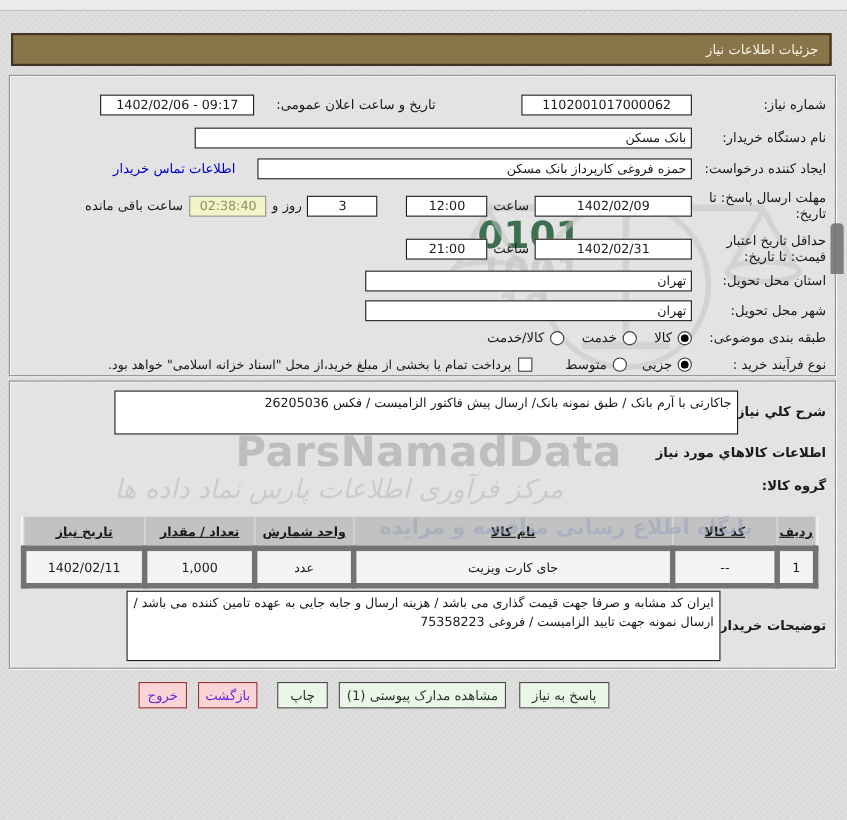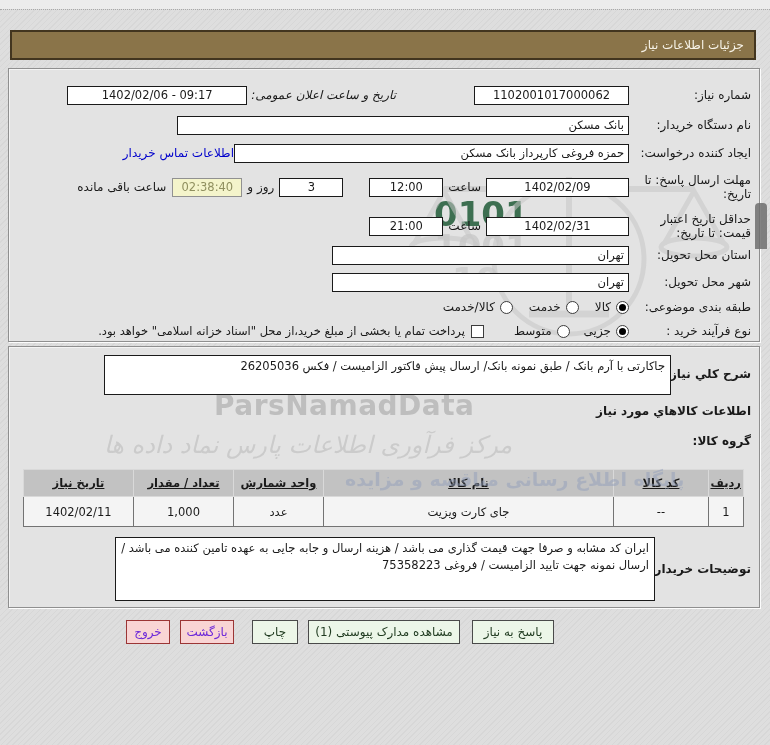--- a/index.html
+++ b/index.html
@@ -25,32 +25,32 @@
   .r{position:absolute;right:8px;display:flex;align-items:center;height:20px;z-index:3;}
   .lab{color:#1a1a1a;white-space:nowrap;}
   .lab-w{width:122px;flex:none;white-space:normal;line-height:1.2;}
   .b{font-weight:bold;}
   .ib{
     background:#fff;border:1px solid #1a1a1a;height:19px;box-sizing:border-box;
     display:flex;align-items:center;padding:0 4px;font-size:11.5px;flex:none;overflow:hidden;white-space:nowrap;
   }
   .ctr{justify-content:center;}
   .countdown{background:#f4f4cb;border:1px solid #919191;color:#8f8f5f;}
-  .link{color:#0000cc;margin-right:0;cursor:pointer;white-space:nowrap;}
+  .link{color:#0000cc;margin-right:20px;cursor:pointer;white-space:nowrap;}
   .radio{width:13px;height:13px;border-radius:50%;border:1px solid #3c3c3c;background:#fff;flex:none;position:relative;margin-left:5px;box-sizing:border-box;}
   .radio.selected::after{content:"";position:absolute;top:2px;left:2px;right:2px;bottom:2px;background:#000;border-radius:50%;}
   .opt{margin-left:16px;white-space:nowrap;}
   .checkbox{width:13px;height:13px;border:1px solid #3c3c3c;background:#fff;flex:none;margin-left:6px;box-sizing:border-box;}
   .tarea{
     background:#fff;border:1px solid #1a1a1a;box-sizing:border-box;
     padding:2px 5px;font-size:11.5px;line-height:1.5;overflow:hidden;flex:none;
   }
   table.goods{border-collapse:collapse;table-layout:fixed;width:720px;background:#f4f4f4;border:1px solid #9a9a9a;}
   table.goods th{background:#c2c2c2;font-weight:bold;font-size:11.5px;height:26px;border:1px solid #d9d9d9;text-align:center;padding:0 2px;text-decoration:underline;}
-  table.goods td{font-size:11.5px;height:29px;border:1px solid #737373;text-align:center;padding:0 2px;background:#f4f4f4;}
+  table.goods td{font-size:11.5px;height:29px;border:5px solid #737373;text-align:center;padding:0 2px;background:#f4f4f4;}
   .btn{
     position:absolute;top:0;height:24px;box-sizing:border-box;display:flex;align-items:center;justify-content:center;
     font-size:12px;cursor:pointer;padding:0 4px;
   }
   .btn-green{background:#ecf6e8;border:1px solid #4a4a4a;color:#1f3a1f;}
   .btn-pink{background:#f9d4d4;border:1px solid #9b3535;color:#6d28d9;}
   .wm{position:absolute;pointer-events:none;z-index:0;white-space:nowrap;}
   .wm2{position:absolute;pointer-events:none;z-index:2;white-space:nowrap;margin-left:16px;}
   .num{direction:ltr;}
 </style>
@@ -78,22 +78,22 @@
     <path d="M295 85 L325 32 L355 85" fill="none" stroke="#c7c7c7" stroke-width="5"></path>
     <ellipse cx="325" cy="88" rx="33" ry="9" fill="none" stroke="#c7c7c7" stroke-width="5"></ellipse>
     <line x1="160" y1="155" x2="240" y2="155" stroke="#c7c7c7" stroke-width="7"></line>
   </svg>
   <div class="wm" style="left:746px;top:134px;width:12px;height:46px;background:#6e6e6e;border-radius:4px 4px 0 0;opacity:.85;"></div>
 
   <div class="r" style="top:16px;">
     <span class="lab lab-w">شماره نیاز:</span>
     <span class="ib ctr num" style="width:155px;">1102001017000062</span>
     <span style="width:78px;flex:none;"></span>
-    <span class="lab" style="padding-left:4px;font-style:italic;">تاریخ و ساعت اعلان عمومی:</span>
-    <span class="ib ctr num" style="width:180px;">1402/02/06 - 09:17</span>
+    <span class="lab" style="padding-left:20px;">تاریخ و ساعت اعلان عمومی:</span>
+    <span class="ib ctr num" style="width:140px;">1402/02/06 - 09:17</span>
   </div>
 
   <div class="r" style="top:46px;">
     <span class="lab lab-w">نام دستگاه خریدار:</span>
     <span class="ib" style="width:452px;">بانک مسکن</span>
   </div>
 
   <div class="r" style="top:74px;">
     <span class="lab lab-w">ایجاد کننده درخواست:</span>
     <span class="ib" style="width:395px;">حمزه فروغی کارپرداز بانک مسکن</span>
@@ -145,21 +145,21 @@
     <span class="lab" style="margin-left:14px;">جزیی</span>
     <span class="radio"></span>
     <span class="lab" style="margin-left:30px;">متوسط</span>
     <span class="checkbox"></span>
     <span class="lab" style="font-size:11.5px;">پرداخت تمام یا بخشی از مبلغ خرید،از محل "اسناد خزانه اسلامی" خواهد بود.</span>
   </div>
 </div>
 
 <div class="panel" id="panel2">
 
-  <div class="wm" style="left:205px;top:42px;font-size:28px;font-weight:bold;color:#a6a6a6;opacity:.6;letter-spacing:.5px;direction:ltr;">ParsNamadData</div>
+  <div class="wm" style="left:205px;top:42px;font-size:38px;font-weight:bold;color:#a6a6a6;opacity:.6;letter-spacing:.5px;direction:ltr;">ParsNamadData</div>
   <div class="wm" style="left:95px;top:84px;font-size:24px;font-style:italic;color:#b8b8b8;opacity:.55;">مرکز فرآوری اطلاعات پارس نماد داده ها</div>
   <div class="wm2" style="left:320px;top:121px;font-size:19px;font-weight:bold;color:#93a0bc;opacity:.5;">پایگاه اطلاع رسانی مناقصه و مزایده</div>
 
   <div class="r" style="top:8px;align-items:flex-start;height:auto;">
     <span class="lab b" style="width:80px;flex:none;padding-top:12px;">شرح کلي نیاز:</span>
     <span class="tarea" style="width:567px;height:40px;">جاکارتی با آرم بانک  / طبق نمونه بانک/ ارسال پیش فاکتور الزامیست / فکس 26205036</span>
   </div>
 
   <div class="r" style="top:54px;">
     <span class="lab b">اطلاعات کالاهاي مورد نیاز</span>

